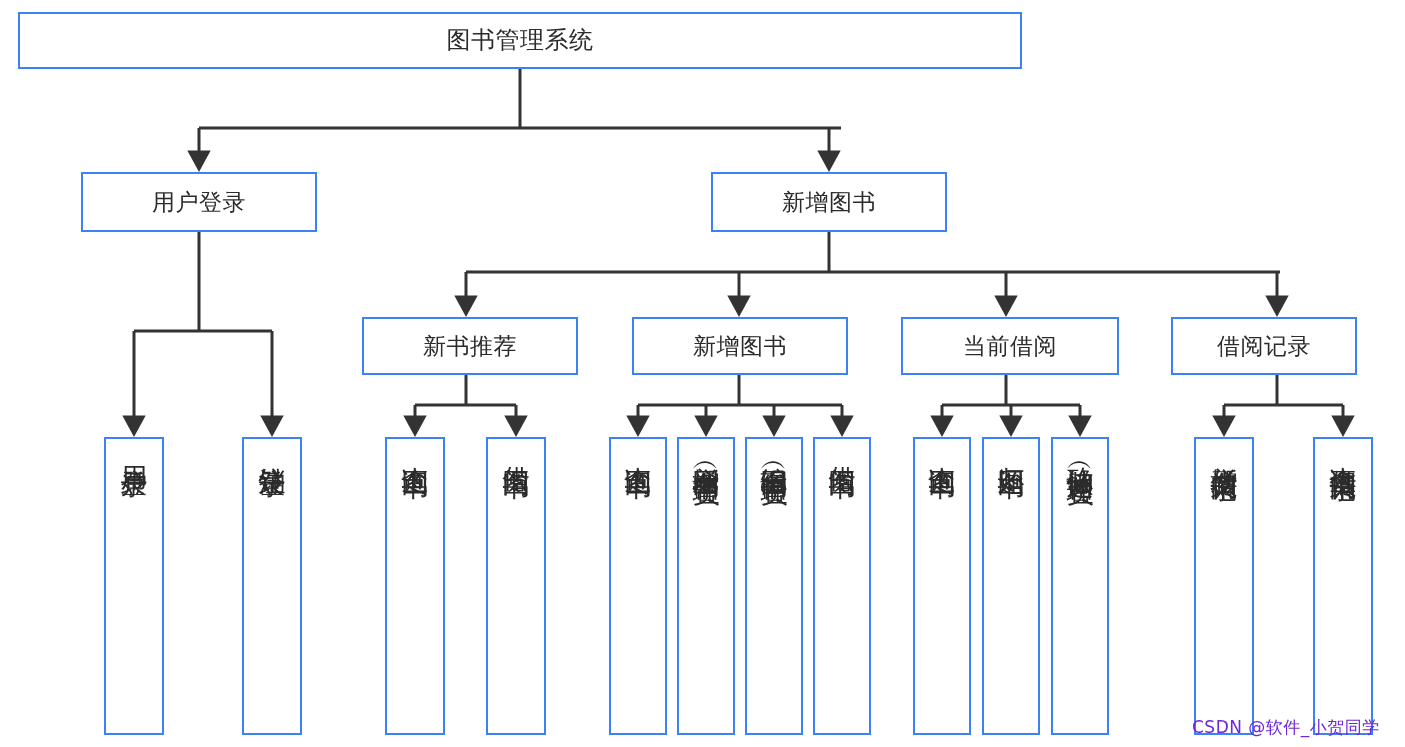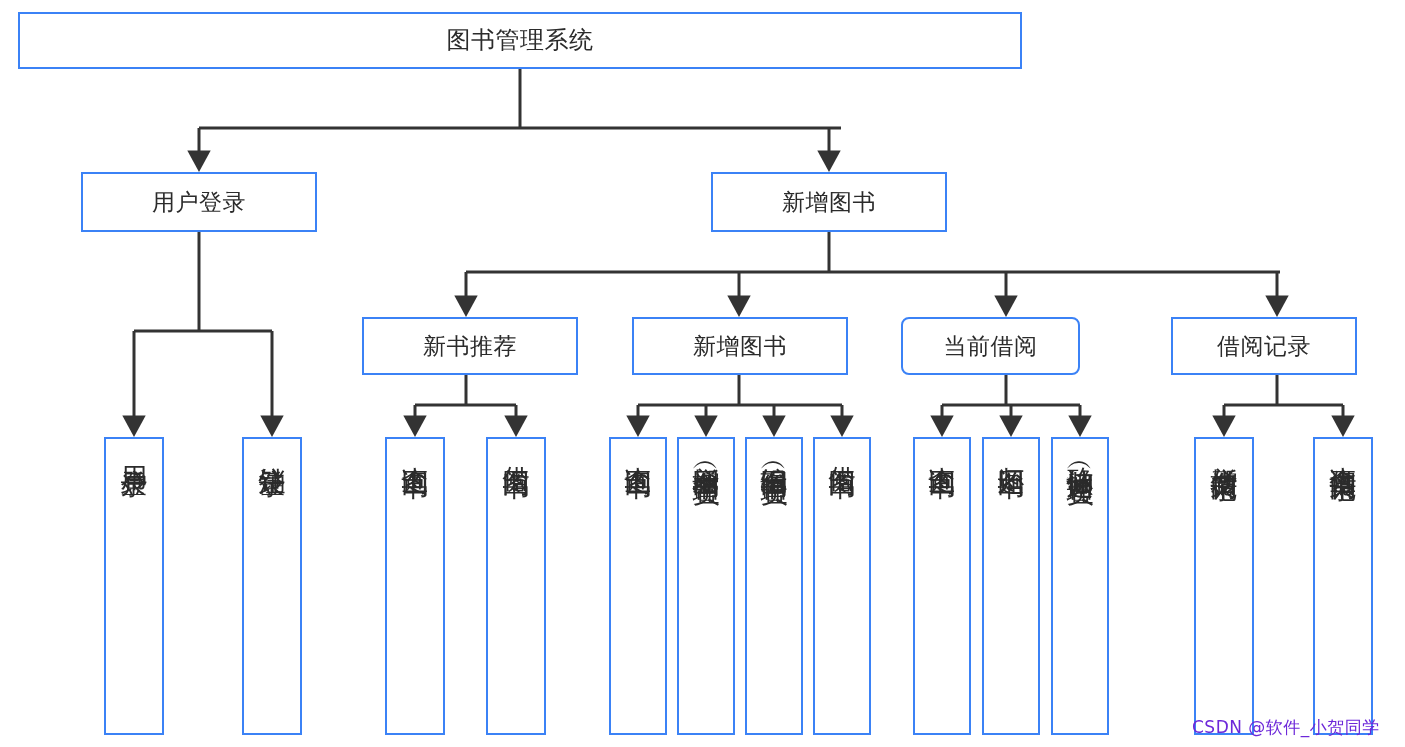--- a/index.html
+++ b/index.html
@@ -152,21 +152,21 @@
   </div>
 
   <div class="node-box horiz" style="left:362px; top:317px; width:216px; height:58px;">
     <span class="node-label">新书推荐</span>
   </div>
 
   <div class="node-box horiz" style="left:632px; top:317px; width:216px; height:58px;">
     <span class="node-label">新增图书</span>
   </div>
 
-  <div class="node-box horiz" style="left:901px; top:317px; width:179px; height:58px;border-radius:8px;">
+  <div class="node-box horiz" style="left:901px; top:317px; width:218px; height:58px;">
     <span class="node-label">当前借阅</span>
   </div>
 
   <div class="node-box horiz" style="left:1171px; top:317px; width:186px; height:58px;">
     <span class="node-label">借阅记录</span>
   </div>
 
   <div class="node-box vert" style="left:104px; top:437px; width:60px; height:298px;">
     <span class="node-label">用户登录</span>
   </div>

